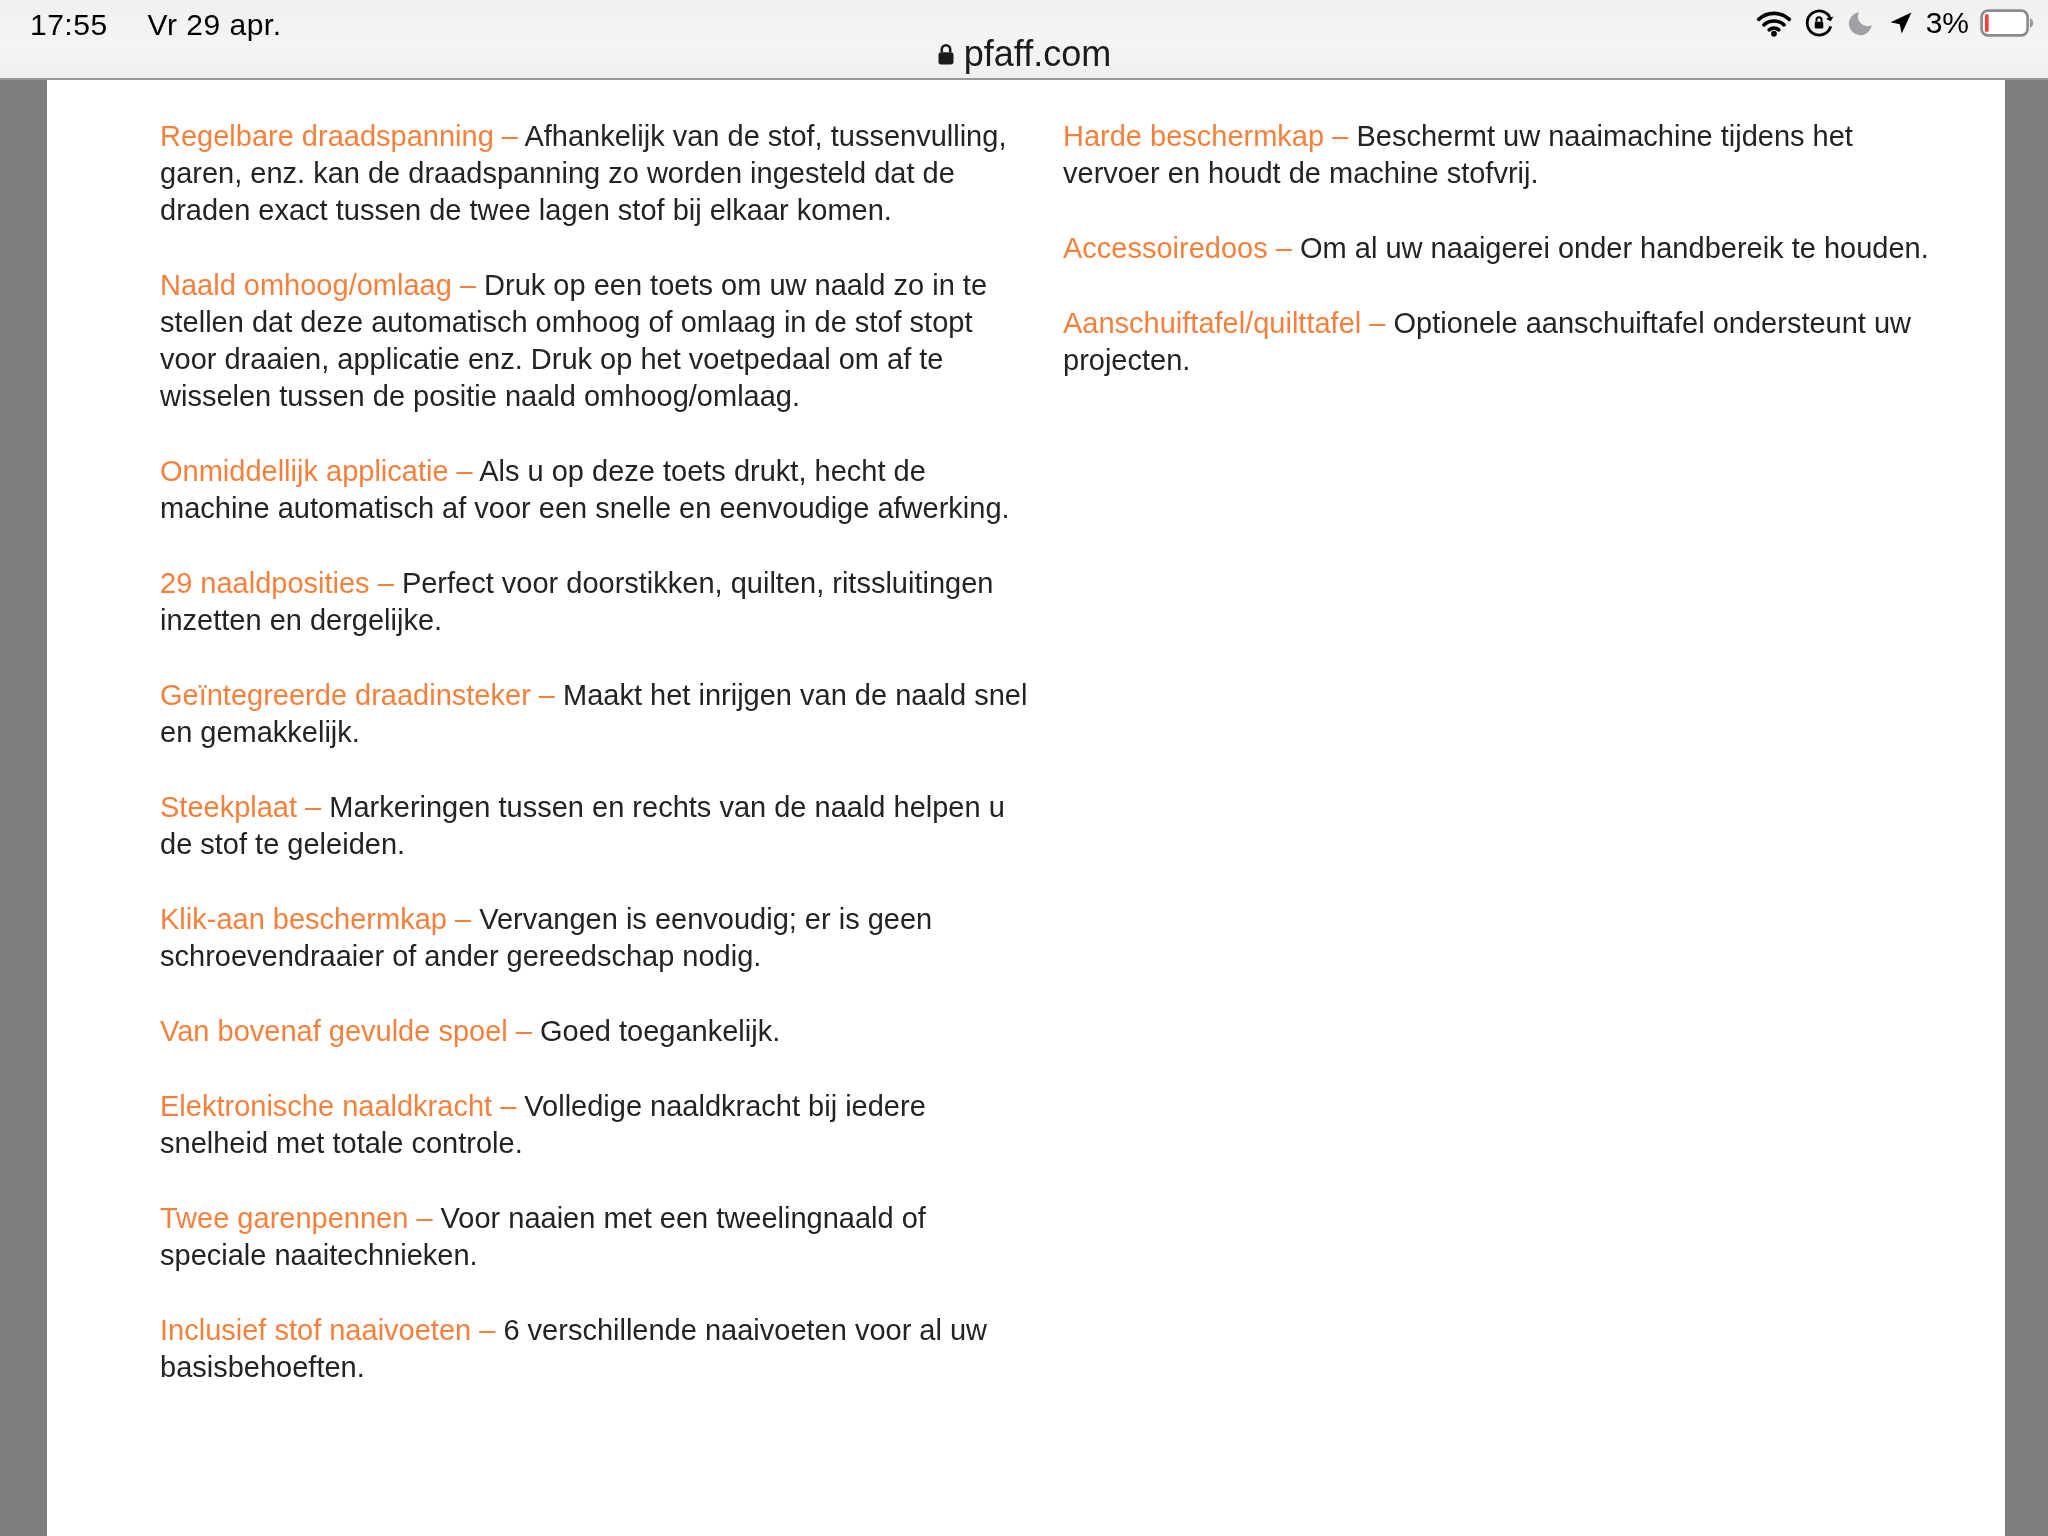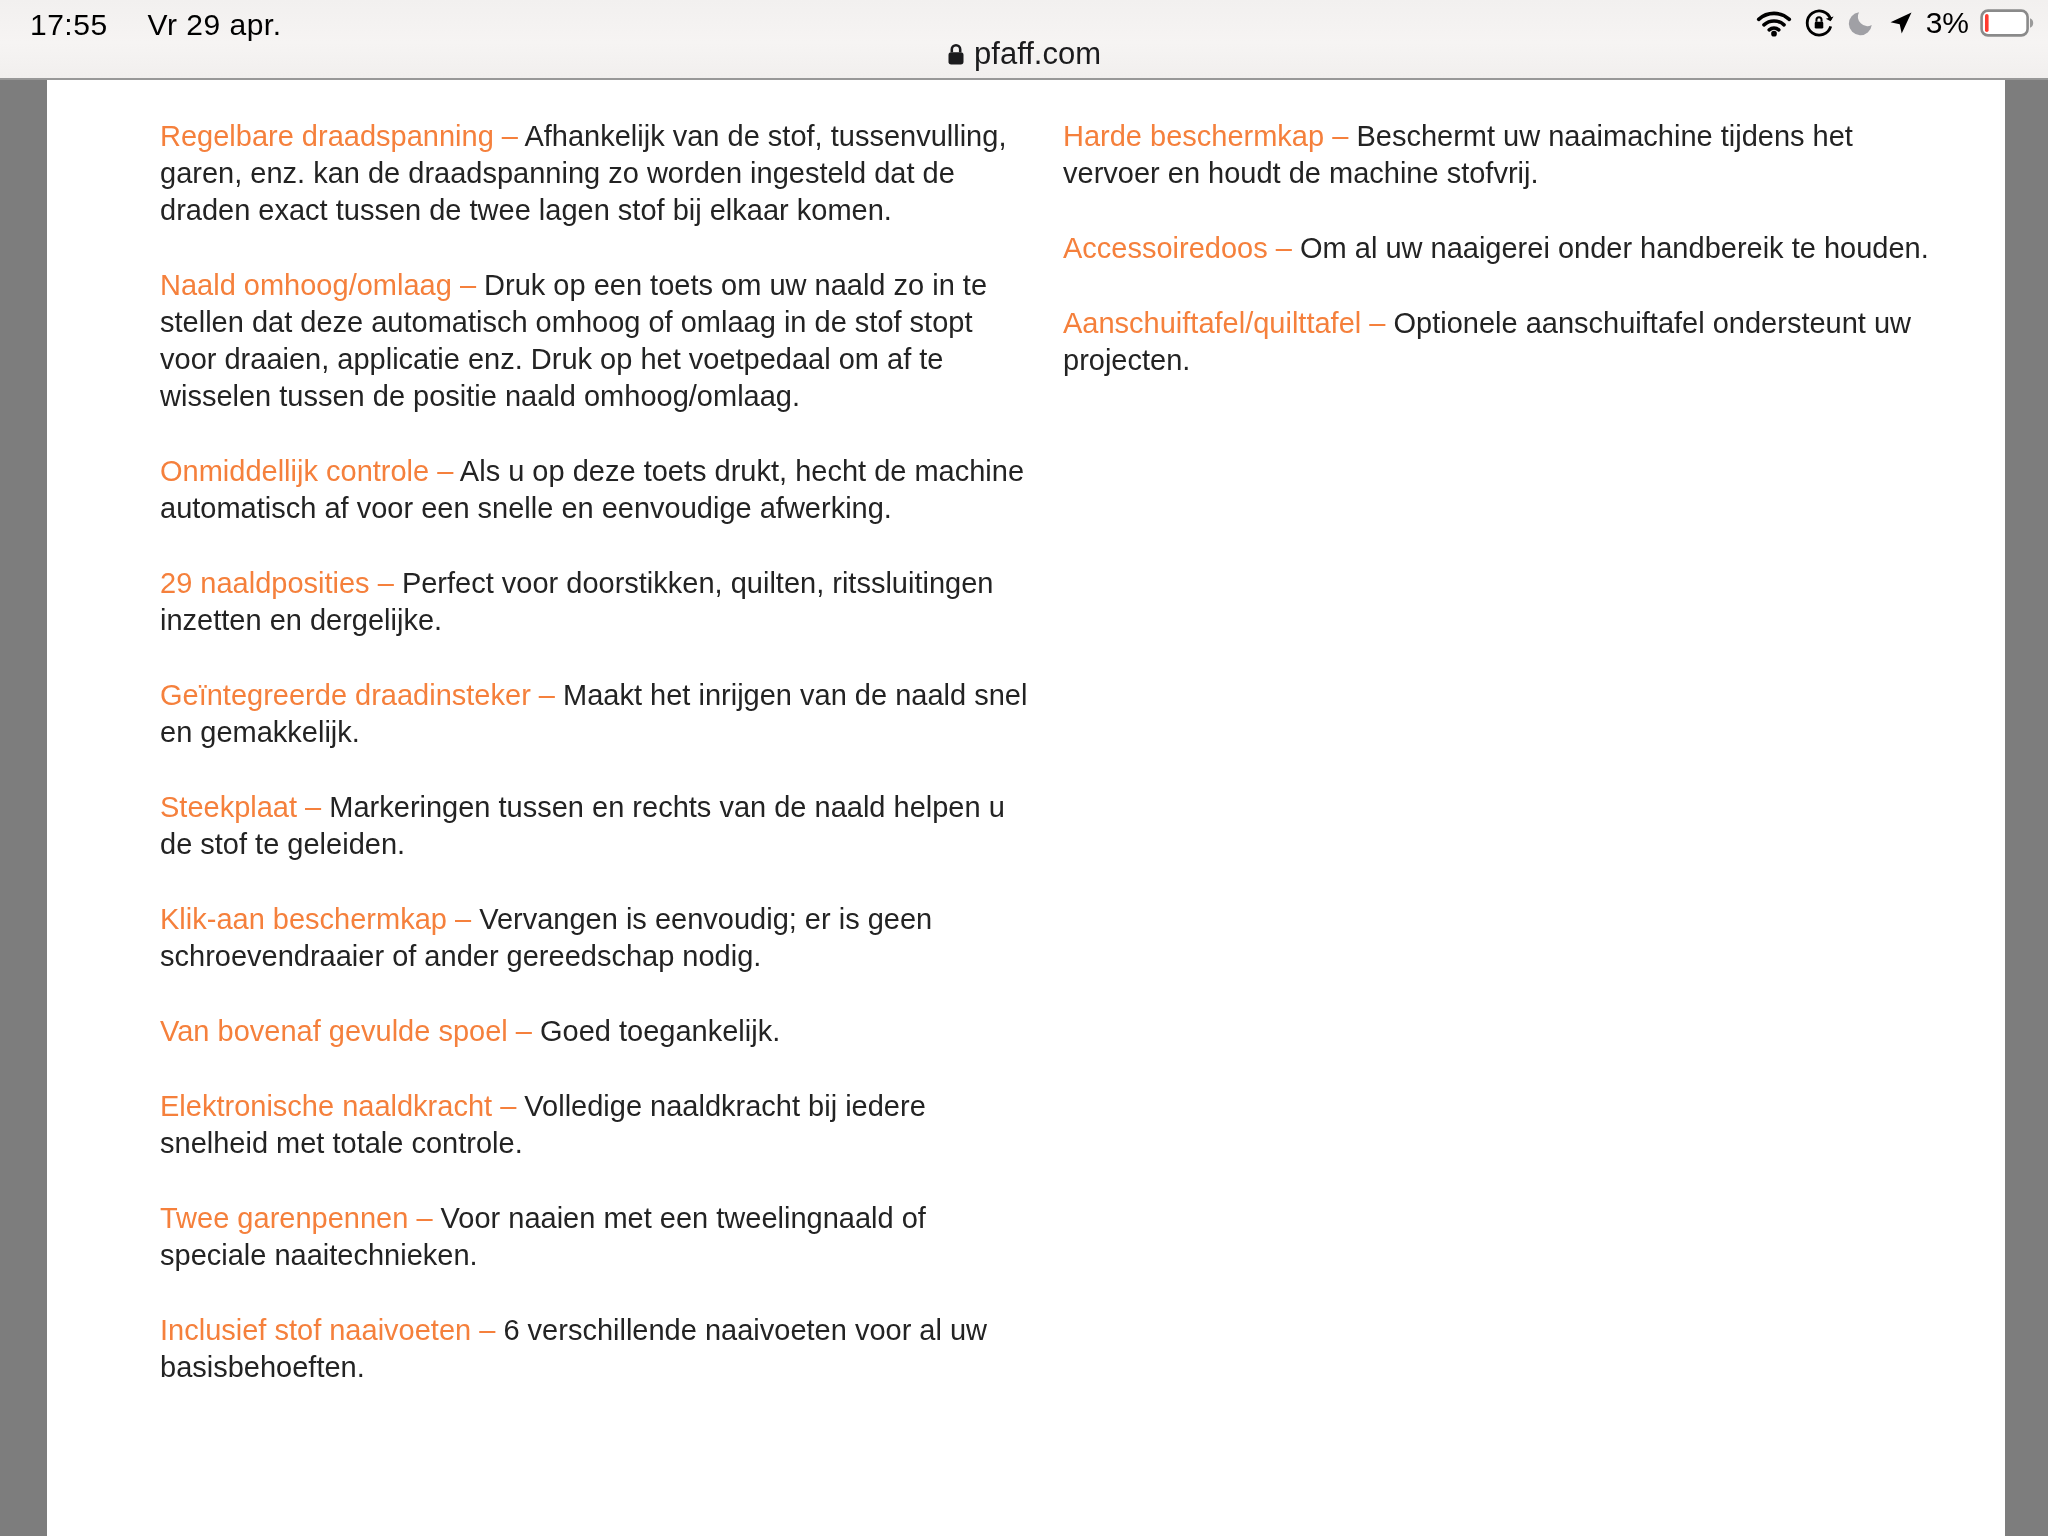--- a/index.html
+++ b/index.html
@@ -22,21 +22,21 @@
   }
   .sb-right{
     position:absolute;top:6px;right:12px;
     display:flex;align-items:center;gap:11px;
     font-size:30px;color:#000;
   }
   .sb-icon{display:flex;align-items:center;}
   .urlbar{
     position:absolute;top:34px;left:0;right:0;height:40px;
     display:flex;align-items:center;justify-content:center;gap:9px;
-    font-size:31px;color:#1b1b1d;
+    font-size:36px;color:#1b1b1d;
   }
   
   .page{position:absolute;top:80px;left:0;right:0;bottom:0;background:#7d7d7d;}
   .content{
     position:absolute;top:0;bottom:0;left:47px;right:43px;
     background:#ffffff;
   }
   .col{position:absolute;top:38px;}
   #col-left{left:113px;width:872px;}
   #col-right{left:1016px;width:872px;}
@@ -104,21 +104,21 @@
     </span>
     <span>pfaff.com</span>
   </div>
 </div>
 
 <div class="page">
   <div class="content">
     <div class="col" id="col-left">
         <p class="feature"><span class="f-title">Regelbare draadspanning</span> <span class="f-dash">–</span> <span class="f-desc">Afhankelijk van de stof, tussenvulling, garen, enz. kan de draadspanning zo worden ingesteld dat de draden exact tussen de twee lagen stof bij elkaar komen.</span></p>
         <p class="feature"><span class="f-title">Naald omhoog/omlaag</span> <span class="f-dash">–</span> <span class="f-desc">Druk op een toets om uw naald zo in te stellen dat deze automatisch omhoog of omlaag in de stof stopt voor draaien, applicatie enz. Druk op het voetpedaal om af te wisselen tussen de positie naald omhoog/omlaag.</span></p>
-        <p class="feature"><span class="f-title">Onmiddellijk controle</span> <span class="f-dash">–</span> <span class="f-desc">Als u op deze toets drukt, hecht de machine automatisch af voor een snelle en eenvoudige afwerking.</span></p>
+        <p class="feature"><span class="f-title">Onmiddellijk applicatie</span> <span class="f-dash">–</span> <span class="f-desc">Als u op deze toets drukt, hecht de machine automatisch af voor een snelle en eenvoudige afwerking.</span></p>
         <p class="feature"><span class="f-title">29 naaldposities</span> <span class="f-dash">–</span> <span class="f-desc">Perfect voor doorstikken, quilten, ritssluitingen inzetten en dergelijke.</span></p>
         <p class="feature"><span class="f-title">Geïntegreerde draadinsteker</span> <span class="f-dash">–</span> <span class="f-desc">Maakt het inrijgen van de naald snel en gemakkelijk.</span></p>
         <p class="feature"><span class="f-title">Steekplaat</span> <span class="f-dash">–</span> <span class="f-desc">Markeringen tussen en rechts van de naald helpen u de stof te geleiden.</span></p>
         <p class="feature"><span class="f-title">Klik-aan beschermkap</span> <span class="f-dash">–</span> <span class="f-desc">Vervangen is eenvoudig; er is geen schroevendraaier of ander gereedschap nodig.</span></p>
         <p class="feature"><span class="f-title">Van bovenaf gevulde spoel</span> <span class="f-dash">–</span> <span class="f-desc">Goed toegankelijk.</span></p>
         <p class="feature"><span class="f-title">Elektronische naaldkracht</span> <span class="f-dash">–</span> <span class="f-desc">Volledige naaldkracht bij iedere snelheid met totale controle.</span></p>
         <p class="feature"><span class="f-title">Twee garenpennen</span> <span class="f-dash">–</span> <span class="f-desc">Voor naaien met een tweelingnaald of speciale naaitechnieken.</span></p>
         <p class="feature"><span class="f-title">Inclusief stof naaivoeten</span> <span class="f-dash">–</span> <span class="f-desc">6 verschillende naaivoeten voor al uw basisbehoeften.</span></p>
       </div>
     <div class="col" id="col-right">

